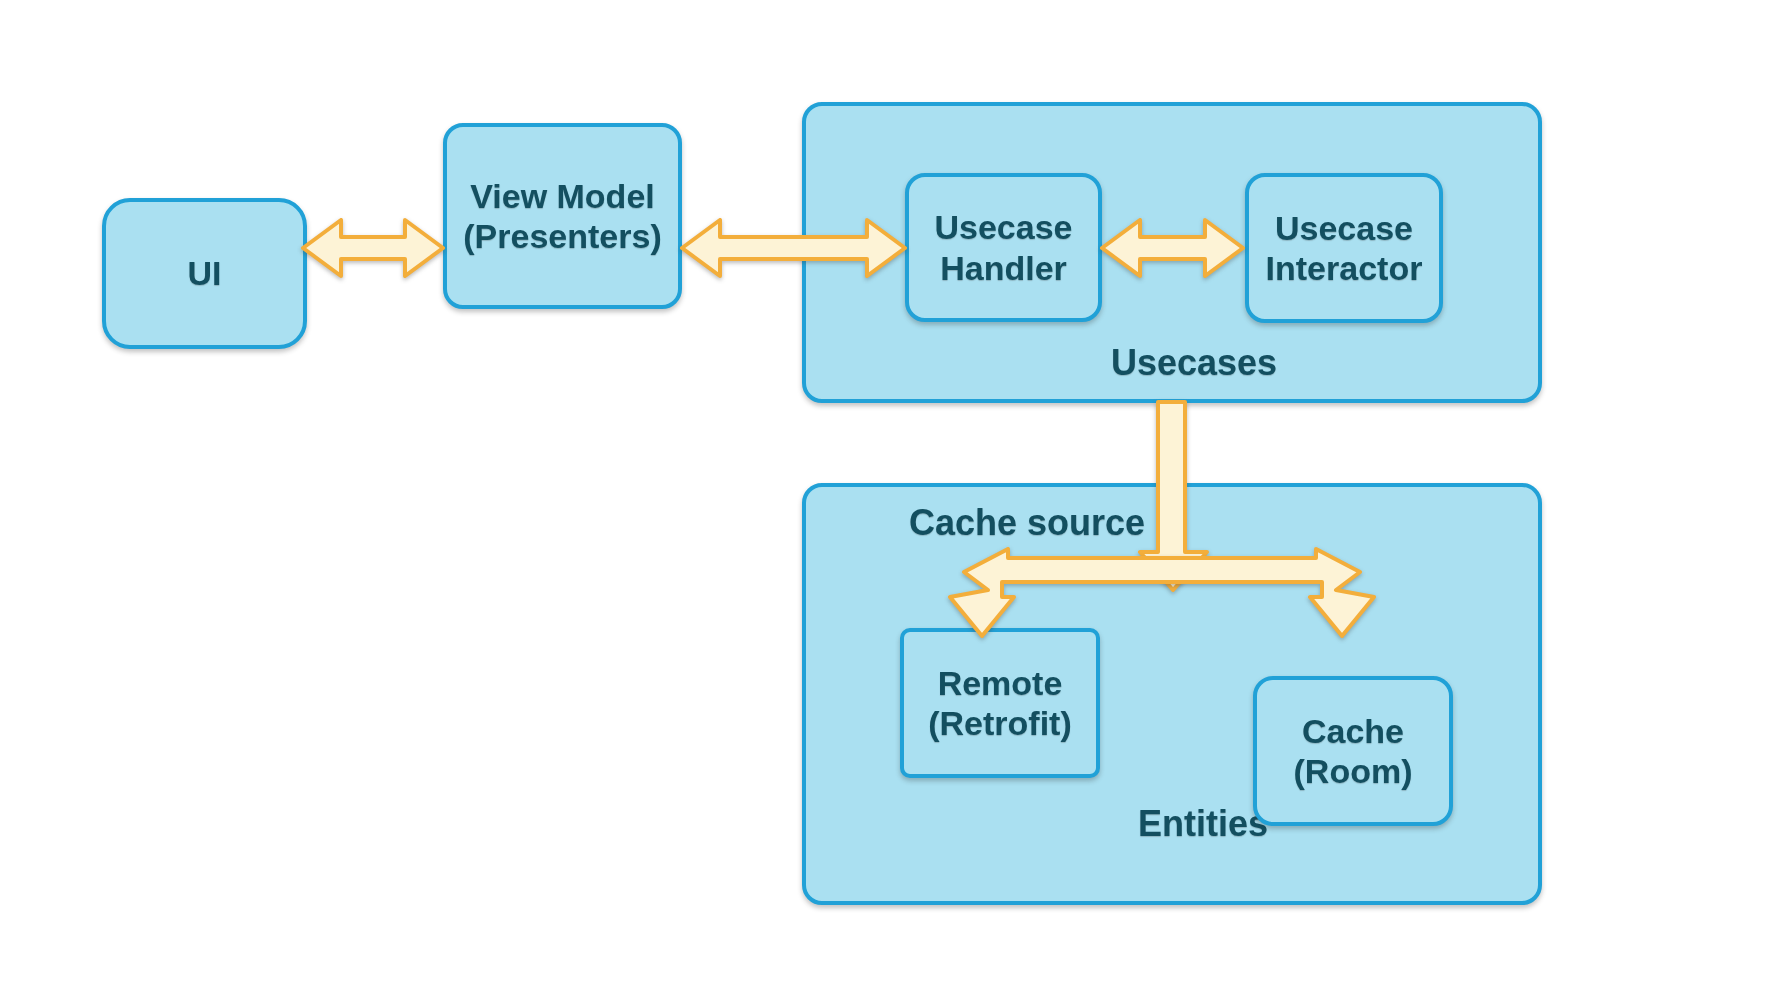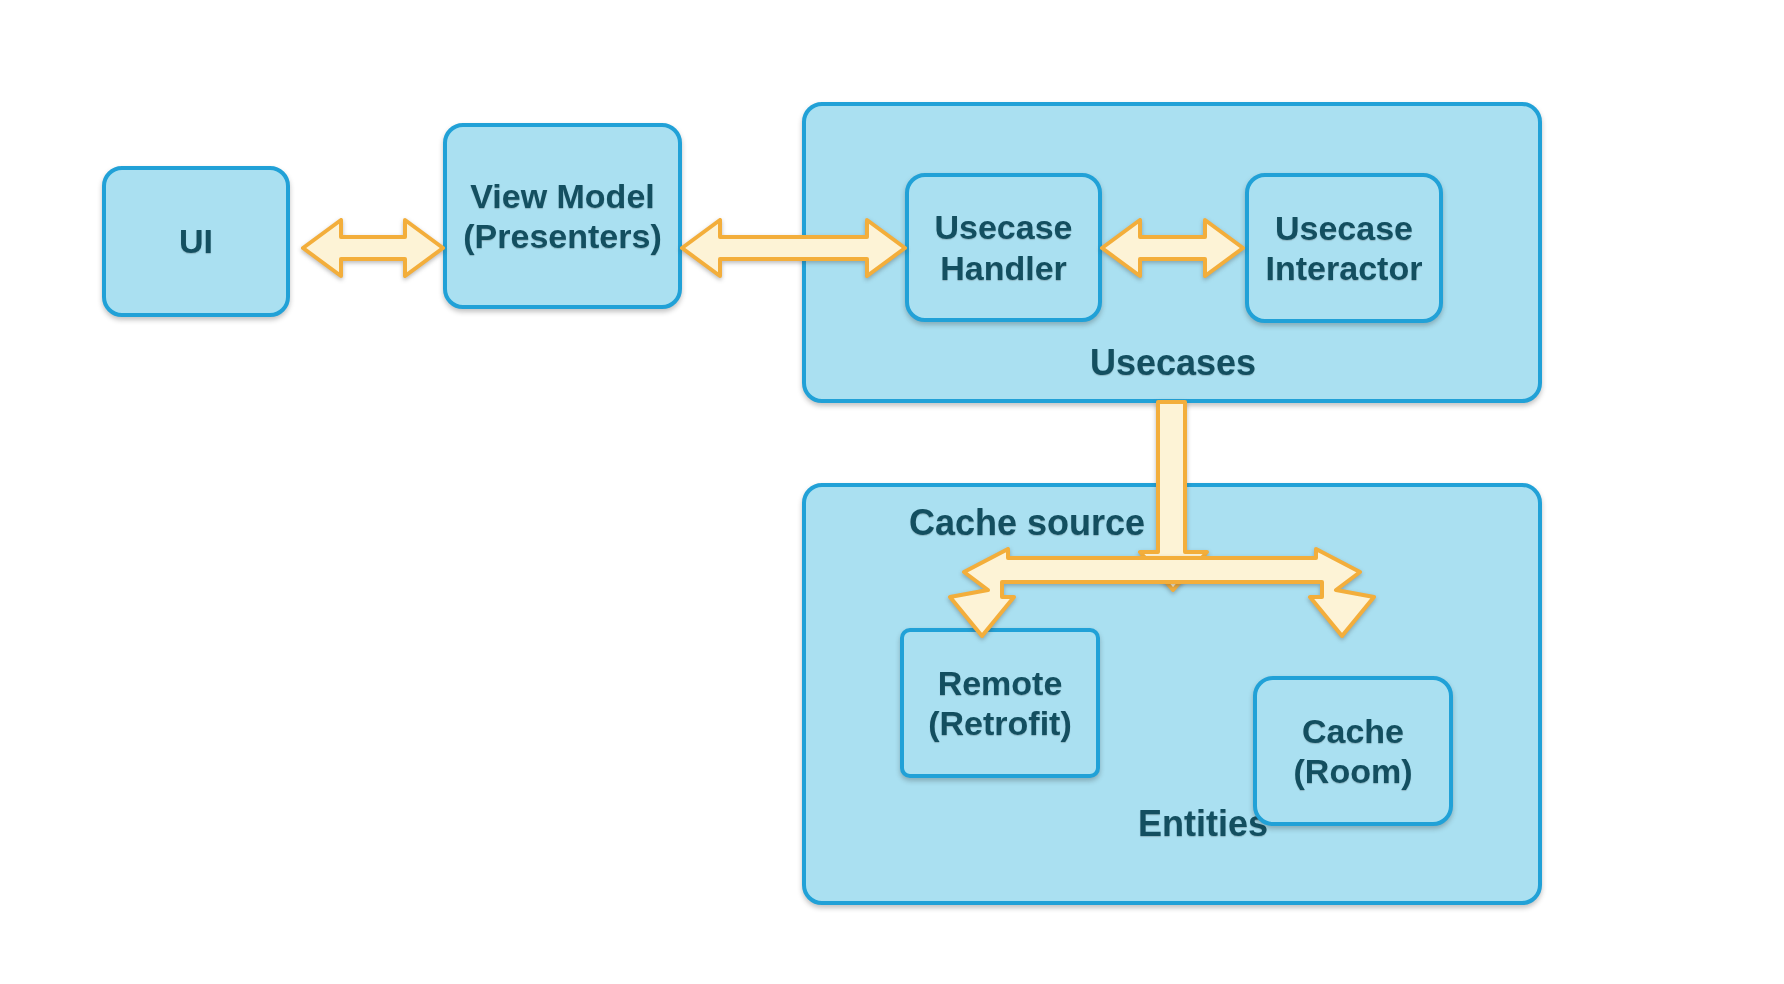--- a/index.html
+++ b/index.html
@@ -55,30 +55,30 @@
     pointer-events: none;
   }
   .arrow {
     fill: var(--arrow-fill);
     stroke: var(--arrow-stroke);
     stroke-width: 4;
     stroke-linejoin: round;
     filter: drop-shadow(0 2px 2px rgba(60,60,60,0.35));
   }
   
-  #node-ui            { left: 102px; top: 166px; width: 188px; height: 151px; }
+  #node-ui            { left: 102px; top: 198px; width: 205px; height: 151px; border-radius: 28px; }
   #node-view-model    { left: 443px; top: 123px; width: 239px; height: 186px; }
   #node-usecase-handler    { left: 905px;  top: 173px; width: 197px; height: 149px; }
   #node-usecase-interactor { left: 1245px; top: 173px; width: 198px; height: 150px; }
   #node-remote        { left: 900px;  top: 628px; width: 200px; height: 150px; border-radius: 10px; }
   #node-cache         { left: 1253px; top: 628px; width: 200px; height: 150px; margin-top: 48px; }
   
   #container-usecases    { left: 802px; top: 102px; width: 740px; height: 301px; }
   #container-data-source { left: 802px; top: 483px; width: 740px; height: 422px; }
-  #label-usecases    { left: 802px; top: 342px; width: 710px; padding-left: 32px; }
+  #label-usecases    { left: 823px; top: 342px; width: 710px; padding-left: 32px; }
   #label-data-source { left: 802px; top: 502px; width: 450px; }
   #label-entities    { left: 802px; top: 803px; width: 744px; margin-left: 29px; }
 </style>
 </head>
 <body>
 
 <div class="canvas">
 
   <div class="container-box" id="container-usecases"></div>
   <div class="container-box" id="container-data-source"></div>

